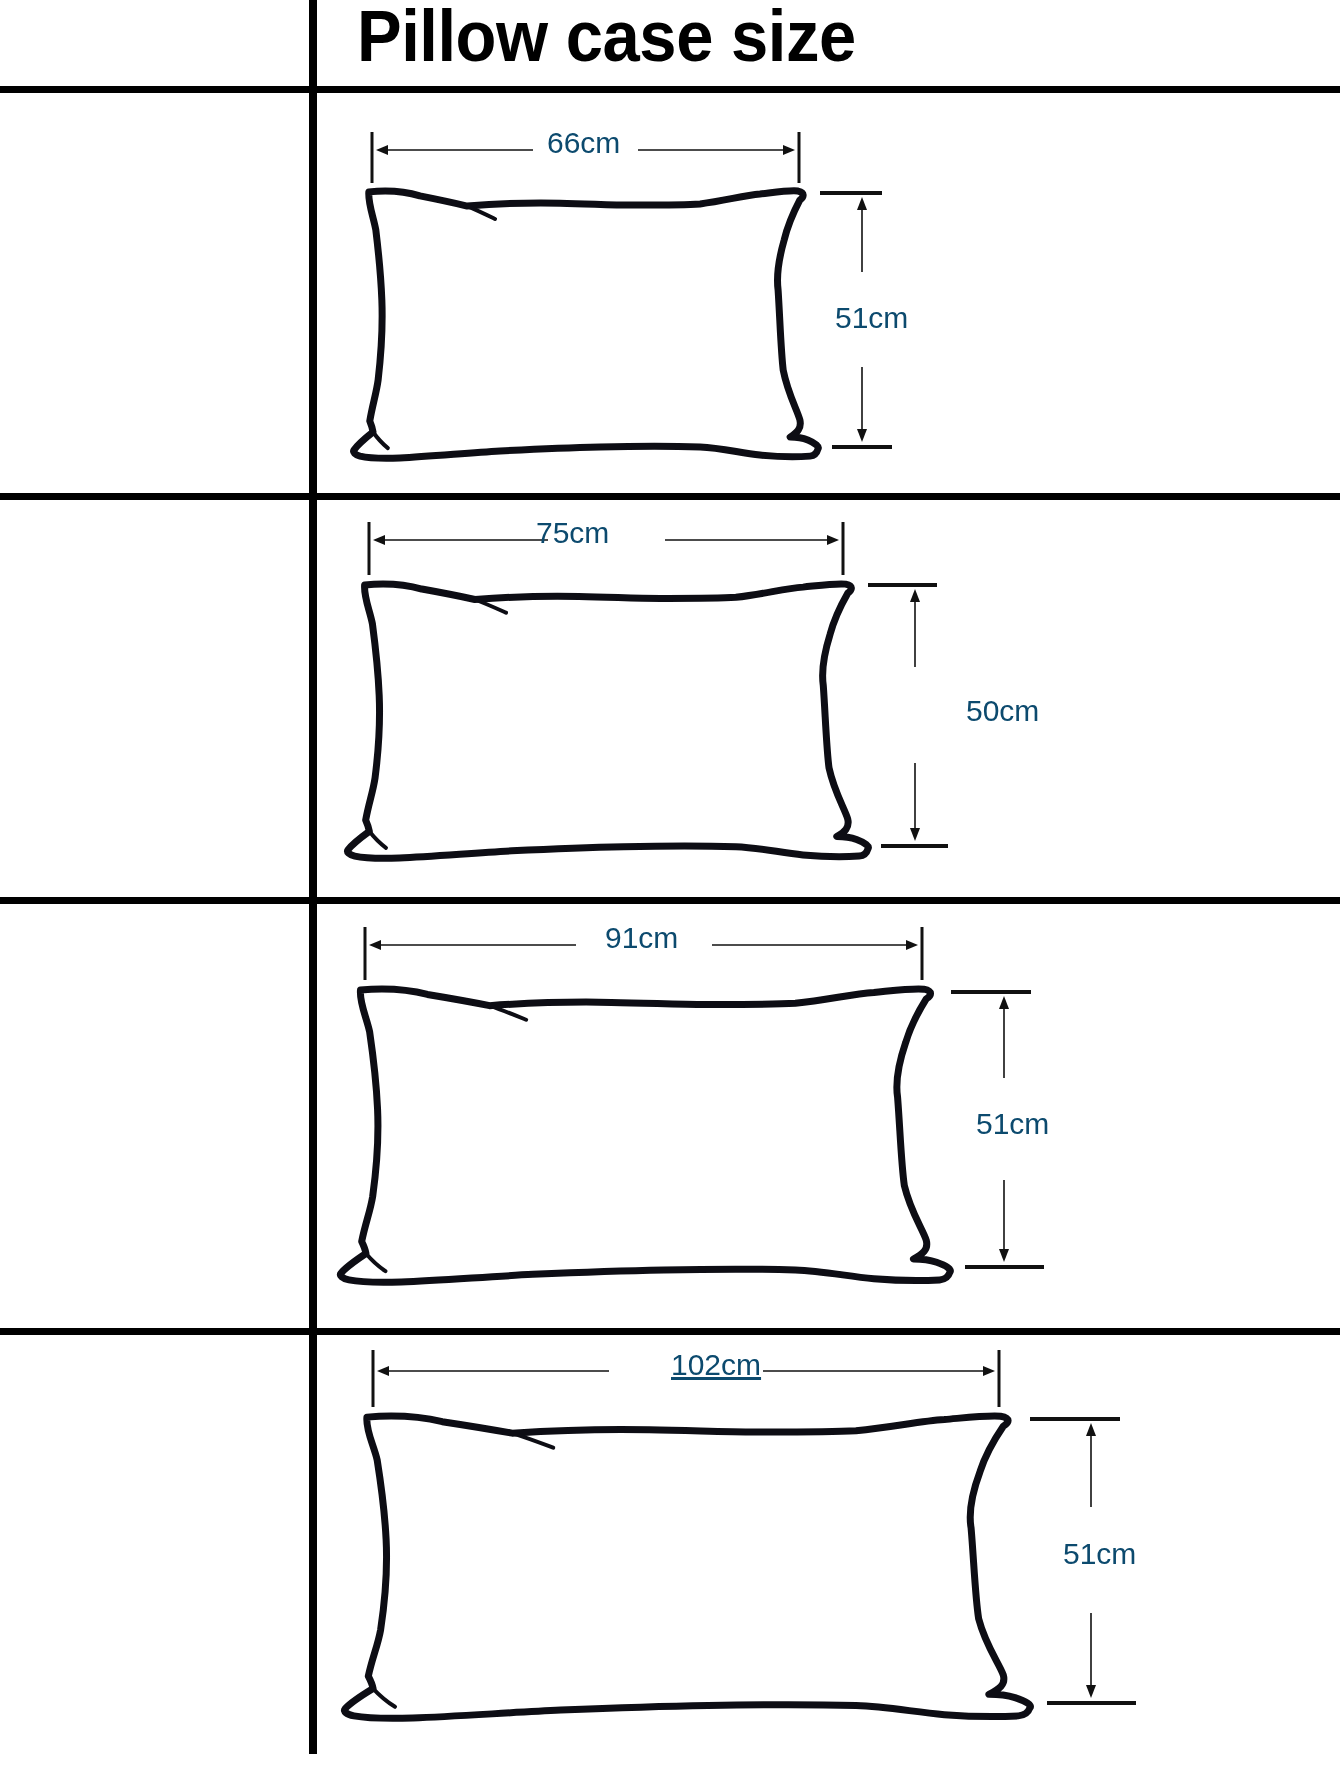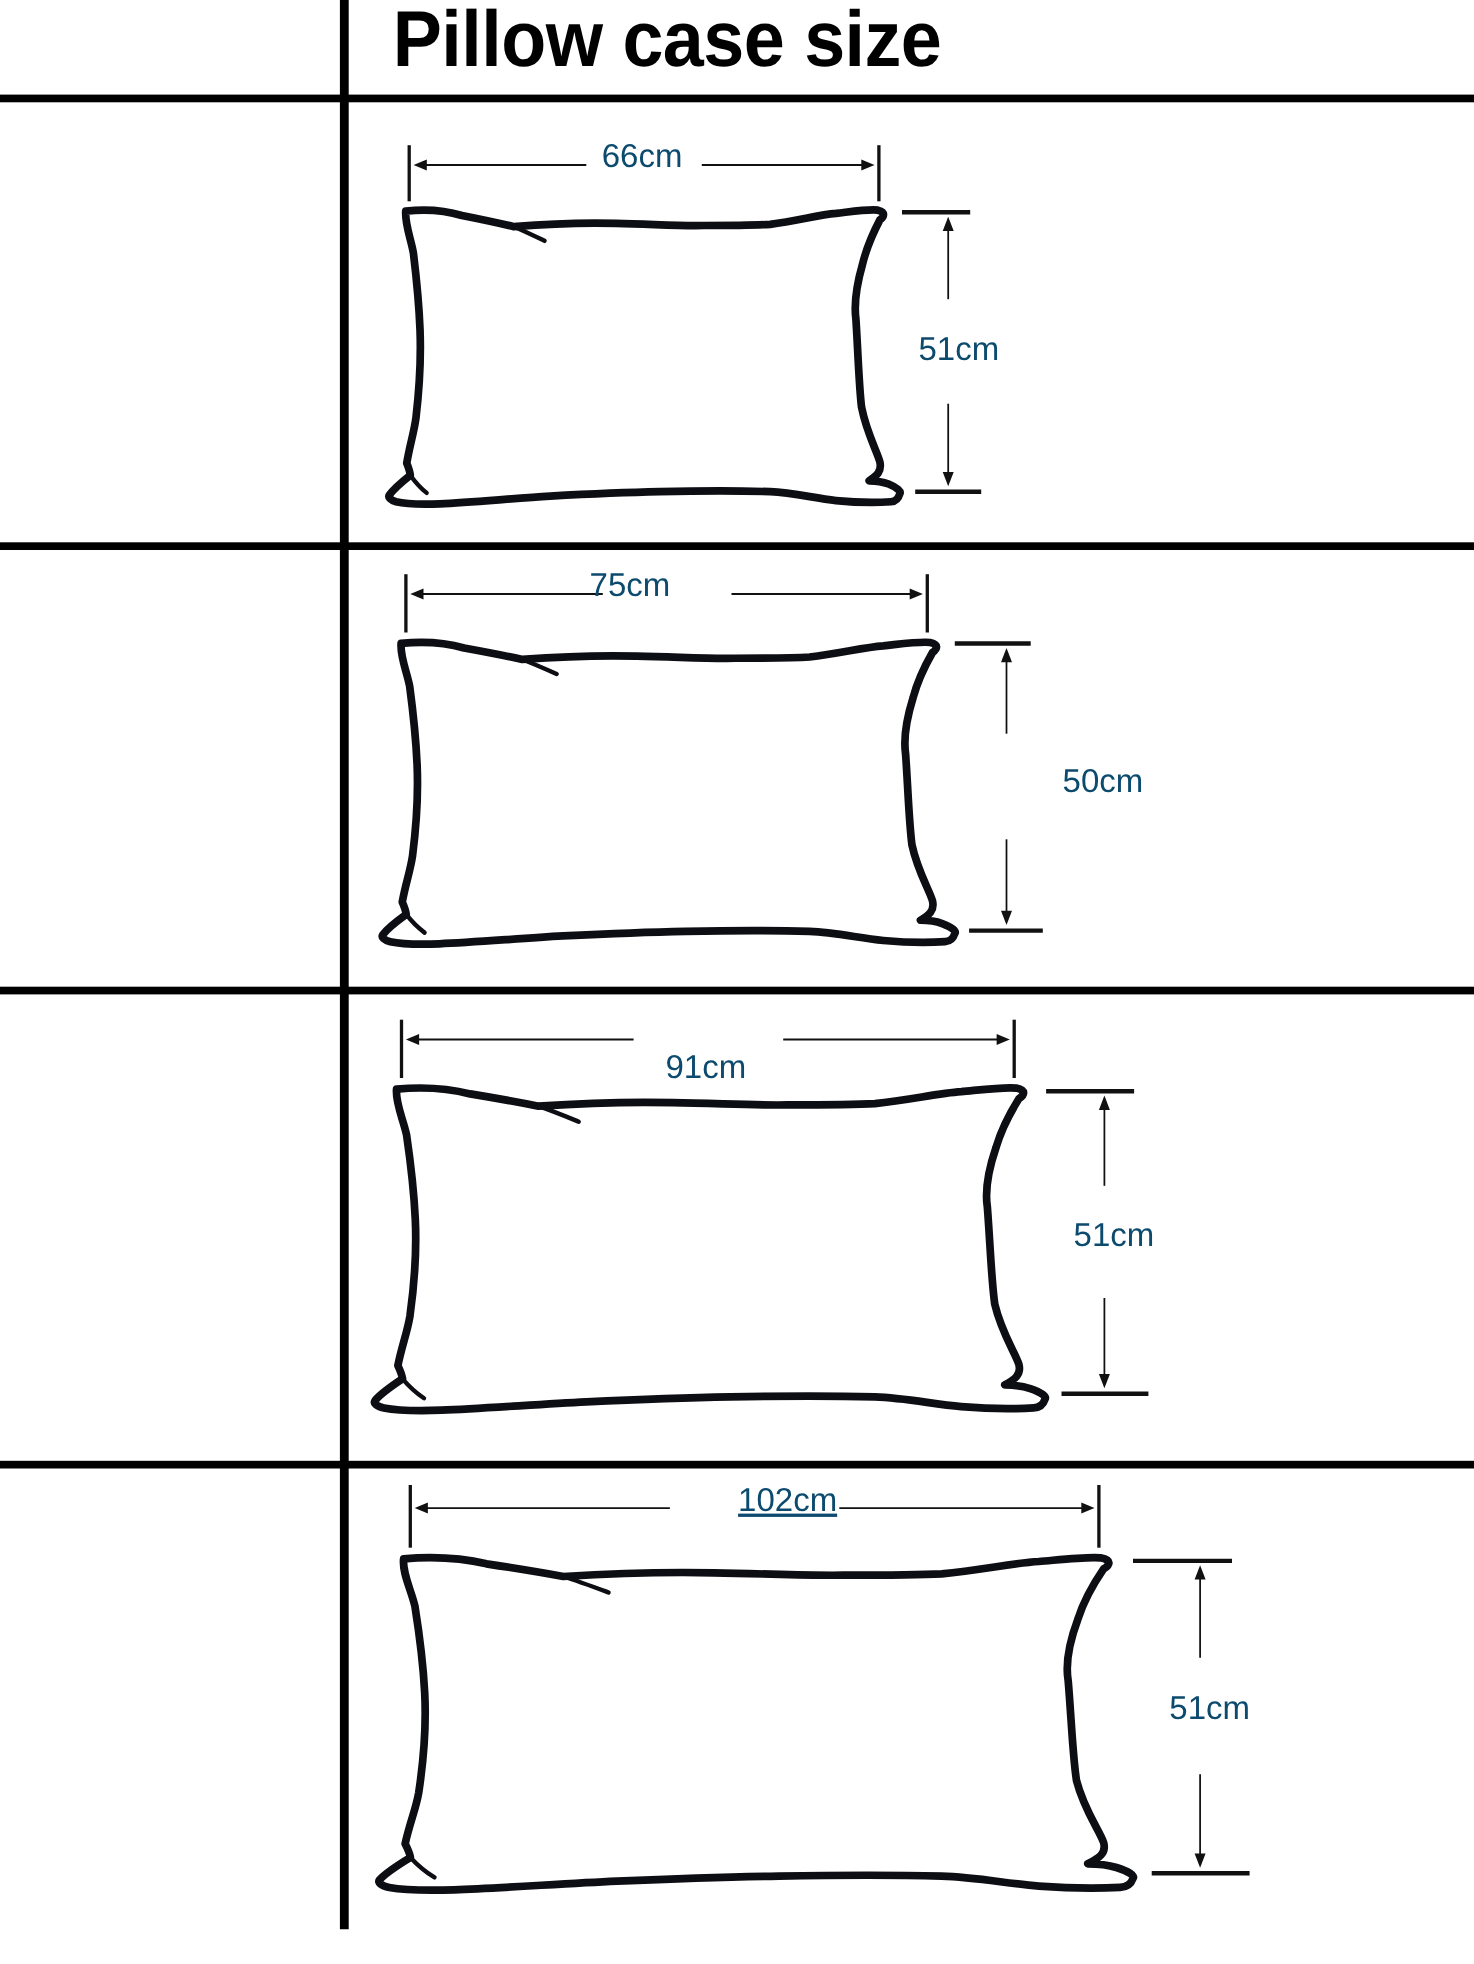--- a/index.html
+++ b/index.html
@@ -136,21 +136,21 @@
       <path class="flap" vector-effect="non-scaling-stroke" d="M41,903 C50,925 60,945 73,963"></path>
     </svg>
     <svg class="dims" width="1340" height="1785">
       <line class="tick" x1="365" y1="927" x2="365" y2="980"></line>
       <line class="tick" x1="922" y1="927" x2="922" y2="980"></line>
       <line class="thin" x1="375" y1="945" x2="576" y2="945"></line>
       <line class="thin" x1="712" y1="945" x2="912" y2="945"></line>
       <polygon points="369,945 381,940 381,950"></polygon>
       <polygon points="918,945 906,940 906,950"></polygon>
     </svg>
-    <div class="dim-text" style="left:605px;top:956px;">91cm</div>
+    <div class="dim-text" style="left:605px;top:923px;">91cm</div>
     <svg class="dims" width="1340" height="1785">
       <line class="bar" x1="951" y1="992" x2="1031" y2="992"></line>
       <line class="bar" x1="965" y1="1267" x2="1044" y2="1267"></line>
       <line class="thin" x1="1004" y1="1005" x2="1004" y2="1078"></line>
       <line class="thin" x1="1004" y1="1180" x2="1004" y2="1253"></line>
       <polygon points="1004,996 999,1009 1009,1009"></polygon>
       <polygon points="1004,1262 999,1249 1009,1249"></polygon>
     </svg>
     <div class="dim-text" style="left:976px;top:1109px;">51cm</div>
   </div>

